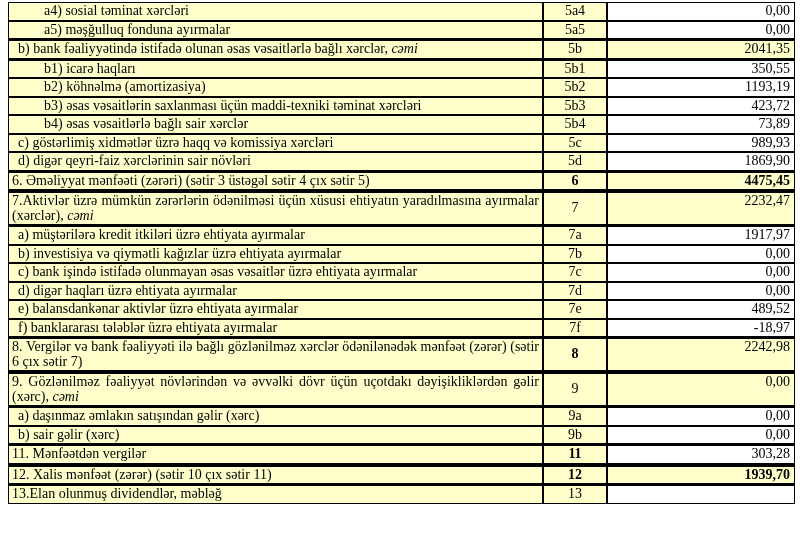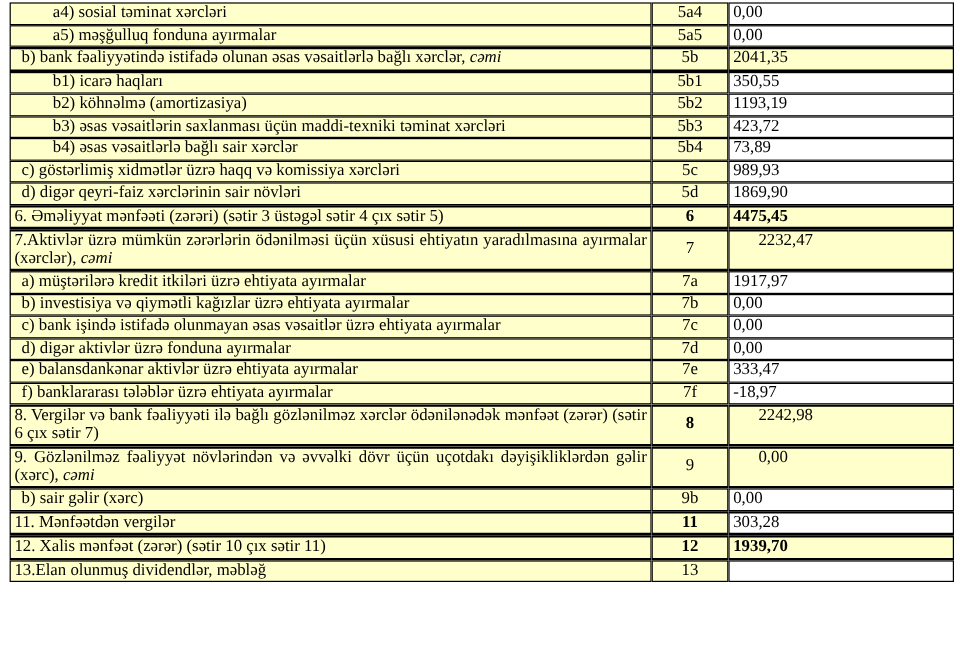--- a/index.html
+++ b/index.html
@@ -24,21 +24,21 @@
     line-height: 14.5px;
     padding: 1px 3px;
     vertical-align: middle;
     overflow: hidden;
     box-sizing: border-box;
   }
   td.label { text-align: left; }
   td.code  { text-align: center; }
   td.value {
     background: var(--value-bg, #FFFFFF);
-    text-align: left;
+    text-align: right;
     padding-right: 4px;
   }
   tr.vy td.value { background: var(--cell-bg, #FFFFCC); }
   tr.bold td.label { font-weight: normal; }
   tr.cb td.code  { font-weight: bold; }
   tr.vb td.value { font-weight: bold; }
   tr.tall td { height: 31px; }
   tr.tall td.value { vertical-align: top; padding-left: 24px; }
   tr.tall td.code  { vertical-align: middle; }
   tr.justify td.label { text-align: justify; }
@@ -122,42 +122,47 @@
     <td class="label ind1"><span class="label-text">b) investisiya və qiymətli kağızlar üzrə ehtiyata ayırmalar</span><span class="label-italic"></span></td>
     <td class="code">7b</td>
     <td class="value">0,00</td>
   </tr>
         <tr>
     <td class="label ind1"><span class="label-text">c) bank işində istifadə olunmayan əsas vəsaitlər üzrə ehtiyata ayırmalar</span><span class="label-italic"></span></td>
     <td class="code">7c</td>
     <td class="value">0,00</td>
   </tr>
         <tr>
-    <td class="label ind1"><span class="label-text">d) digər aktivlər üzrə fonduna ayırmalar</span><span class="label-italic"></span></td>
+    <td class="label ind1"><span class="label-text">d) digər haqları üzrə ehtiyata ayırmalar</span><span class="label-italic"></span></td>
     <td class="code">7d</td>
     <td class="value">0,00</td>
   </tr>
         <tr>
     <td class="label ind1"><span class="label-text">e) balansdankənar aktivlər üzrə ehtiyata ayırmalar</span><span class="label-italic"></span></td>
     <td class="code">7e</td>
-    <td class="value">333,47</td>
+    <td class="value">489,52</td>
   </tr>
         <tr>
     <td class="label ind1"><span class="label-text">f) banklararası tələblər üzrə ehtiyata ayırmalar</span><span class="label-italic"></span></td>
     <td class="code">7f</td>
     <td class="value">-18,97</td>
   </tr>
         <tr class="bold cb vy tall justify box">
     <td class="label ind0"><span class="label-text">8. Vergilər və bank fəaliyyəti ilə bağlı gözlənilməz xərclər ödənilənədək mənfəət (zərər) (sətir 6 çıx sətir 7)</span><span class="label-italic"></span></td>
     <td class="code">8</td>
     <td class="value">2242,98</td>
   </tr>
         <tr class="bold vy tall justify box">
     <td class="label ind0"><span class="label-text">9. Gözlənilməz fəaliyyət növlərindən və əvvəlki dövr üçün uçotdakı dəyişikliklərdən gəlir (xərc), </span><span class="label-italic">cəmi</span></td>
     <td class="code">9</td>
+    <td class="value">0,00</td>
+  </tr>
+        <tr>
+    <td class="label ind1"><span class="label-text">a) daşınmaz əmlakın satışından gəlir (xərc)</span><span class="label-italic"></span></td>
+    <td class="code">9a</td>
     <td class="value">0,00</td>
   </tr>
         <tr>
     <td class="label ind1"><span class="label-text">b) sair gəlir (xərc)</span><span class="label-italic"></span></td>
     <td class="code">9b</td>
     <td class="value">0,00</td>
   </tr>
         <tr class="bold cb box">
     <td class="label ind0"><span class="label-text">11. Mənfəətdən vergilər</span><span class="label-italic"></span></td>
     <td class="code">11</td>

